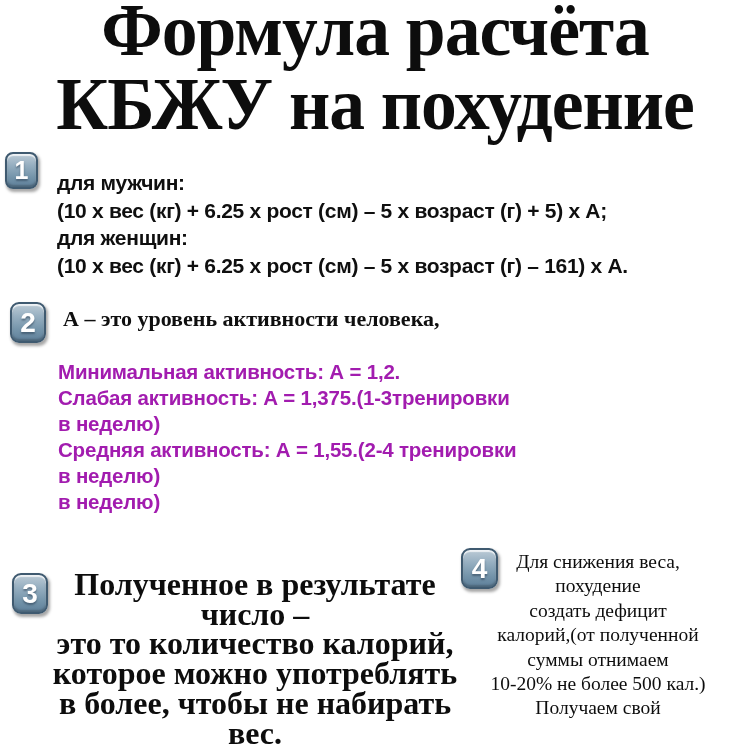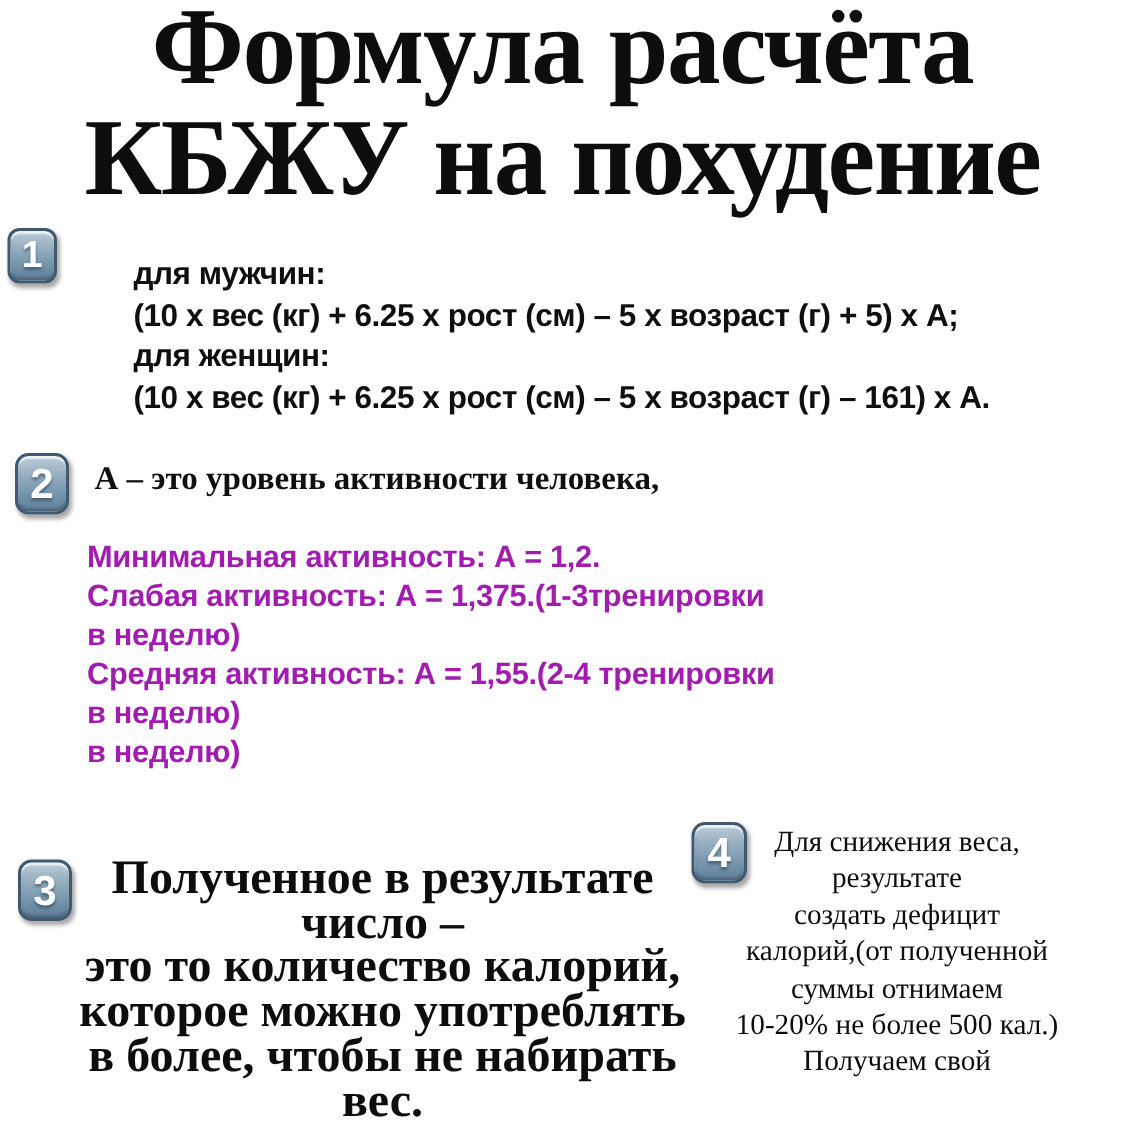--- a/index.html
+++ b/index.html
@@ -43,21 +43,21 @@
     box-sizing:border-box;
   }
   .b1{left:5px;  top:152px;width:33px;height:37px;font-size:25px;border-radius:8px;}
   .b2{left:10px; top:302px;width:36px;height:41px;font-size:28px;}
   .b3{left:12px; top:573px;width:36px;height:41px;font-size:28px;}
   .b4{left:461px;top:548px;width:37px;height:41px;font-size:28px;}
   
   .s1{
     position:absolute;left:57px;top:169px;
     font-weight:700;font-size:21px;line-height:27.5px;
-    letter-spacing:-0.3px;white-space:nowrap;color:#0f0f0f;margin-left:32px;
+    letter-spacing:-0.3px;white-space:nowrap;color:#0f0f0f;
   }
   
   .s2h{
     position:absolute;left:63px;top:305px;
     font-family:"Liberation Serif",serif;
     font-weight:700;font-size:22px;line-height:28px;
     white-space:nowrap;color:#0f0f0f;text-align:right;
   }
   .s2l{
     position:absolute;left:58px;top:359px;
@@ -122,21 +122,21 @@
     <div>это то количество калорий,</div>
     <div>которое можно употреблять</div>
     <div>в более, чтобы не набирать вес.</div>
   </div>
 
   <div class="badge b4">
     <span>4</span>
   </div>
   <div class="s4">
     <div>Для снижения веса,</div>
-    <div>результате</div>
+    <div>похудение</div>
     <div>создать дефицит</div>
     <div>калорий,(от полученной</div>
     <div>суммы отнимаем</div>
     <div>10-20% не более 500 кал.)</div>
     <div>Получаем свой</div>
   </div>
 
 </div>
 
 </body></html>

